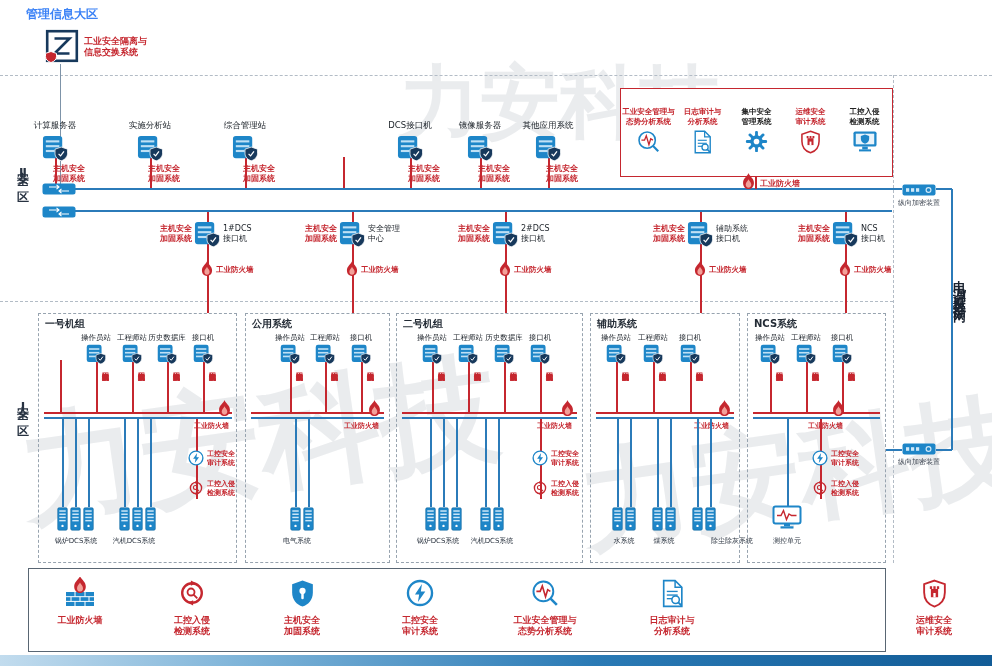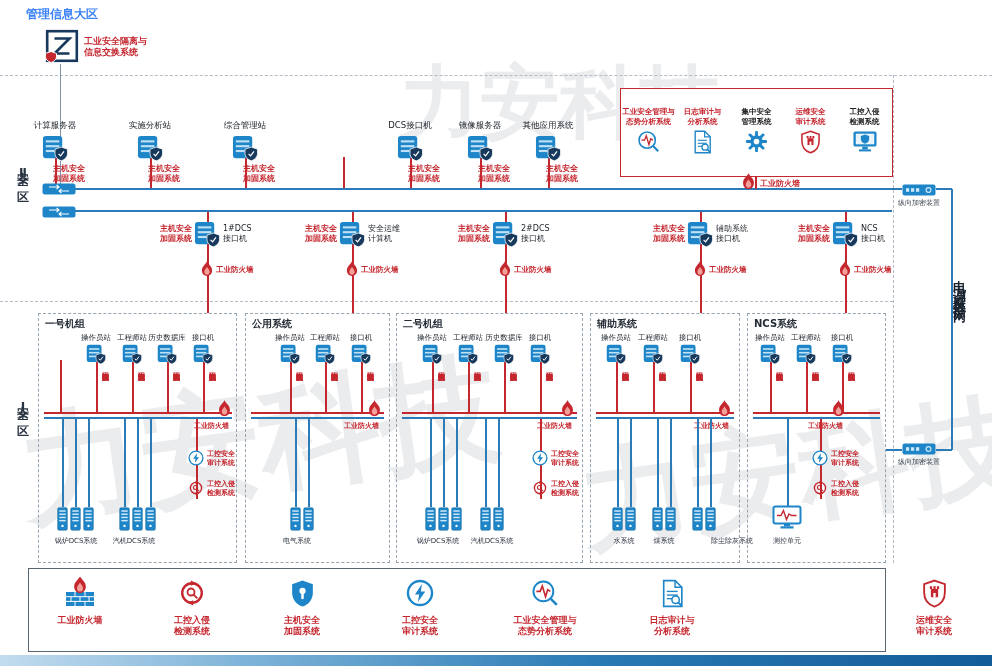--- a/index.html
+++ b/index.html
@@ -330,21 +330,21 @@
   <div class="if-name" style="left:223px;top:224px;width:34px">1#DCS接口机</div>
   <svg class="abs" style="left:200px;top:261px" width="14" height="16">
       <use href="#i-flame"></use>
     </svg>
   <div class="fw-small" style="left:216px;top:265px">工业防火墙</div>
 
   <svg class="abs" style="left:339px;top:221px" width="26" height="27">
       <use href="#i-host"></use>
     </svg>
   <div class="if-harden" style="left:301px;top:224px">主机安全加固系统</div>
-  <div class="if-name" style="left:368px;top:224px;width:34px">安全运维计算机</div>
+  <div class="if-name" style="left:368px;top:224px;width:34px">安全管理中心</div>
   <svg class="abs" style="left:345px;top:261px" width="14" height="16">
       <use href="#i-flame"></use>
     </svg>
   <div class="fw-small" style="left:361px;top:265px">工业防火墙</div>
 
   <svg class="abs" style="left:492px;top:221px" width="26" height="27">
       <use href="#i-host"></use>
     </svg>
   <div class="if-harden" style="left:454px;top:224px">主机安全加固系统</div>
   <div class="if-name" style="left:521px;top:224px;width:34px">2#DCS接口机</div>

